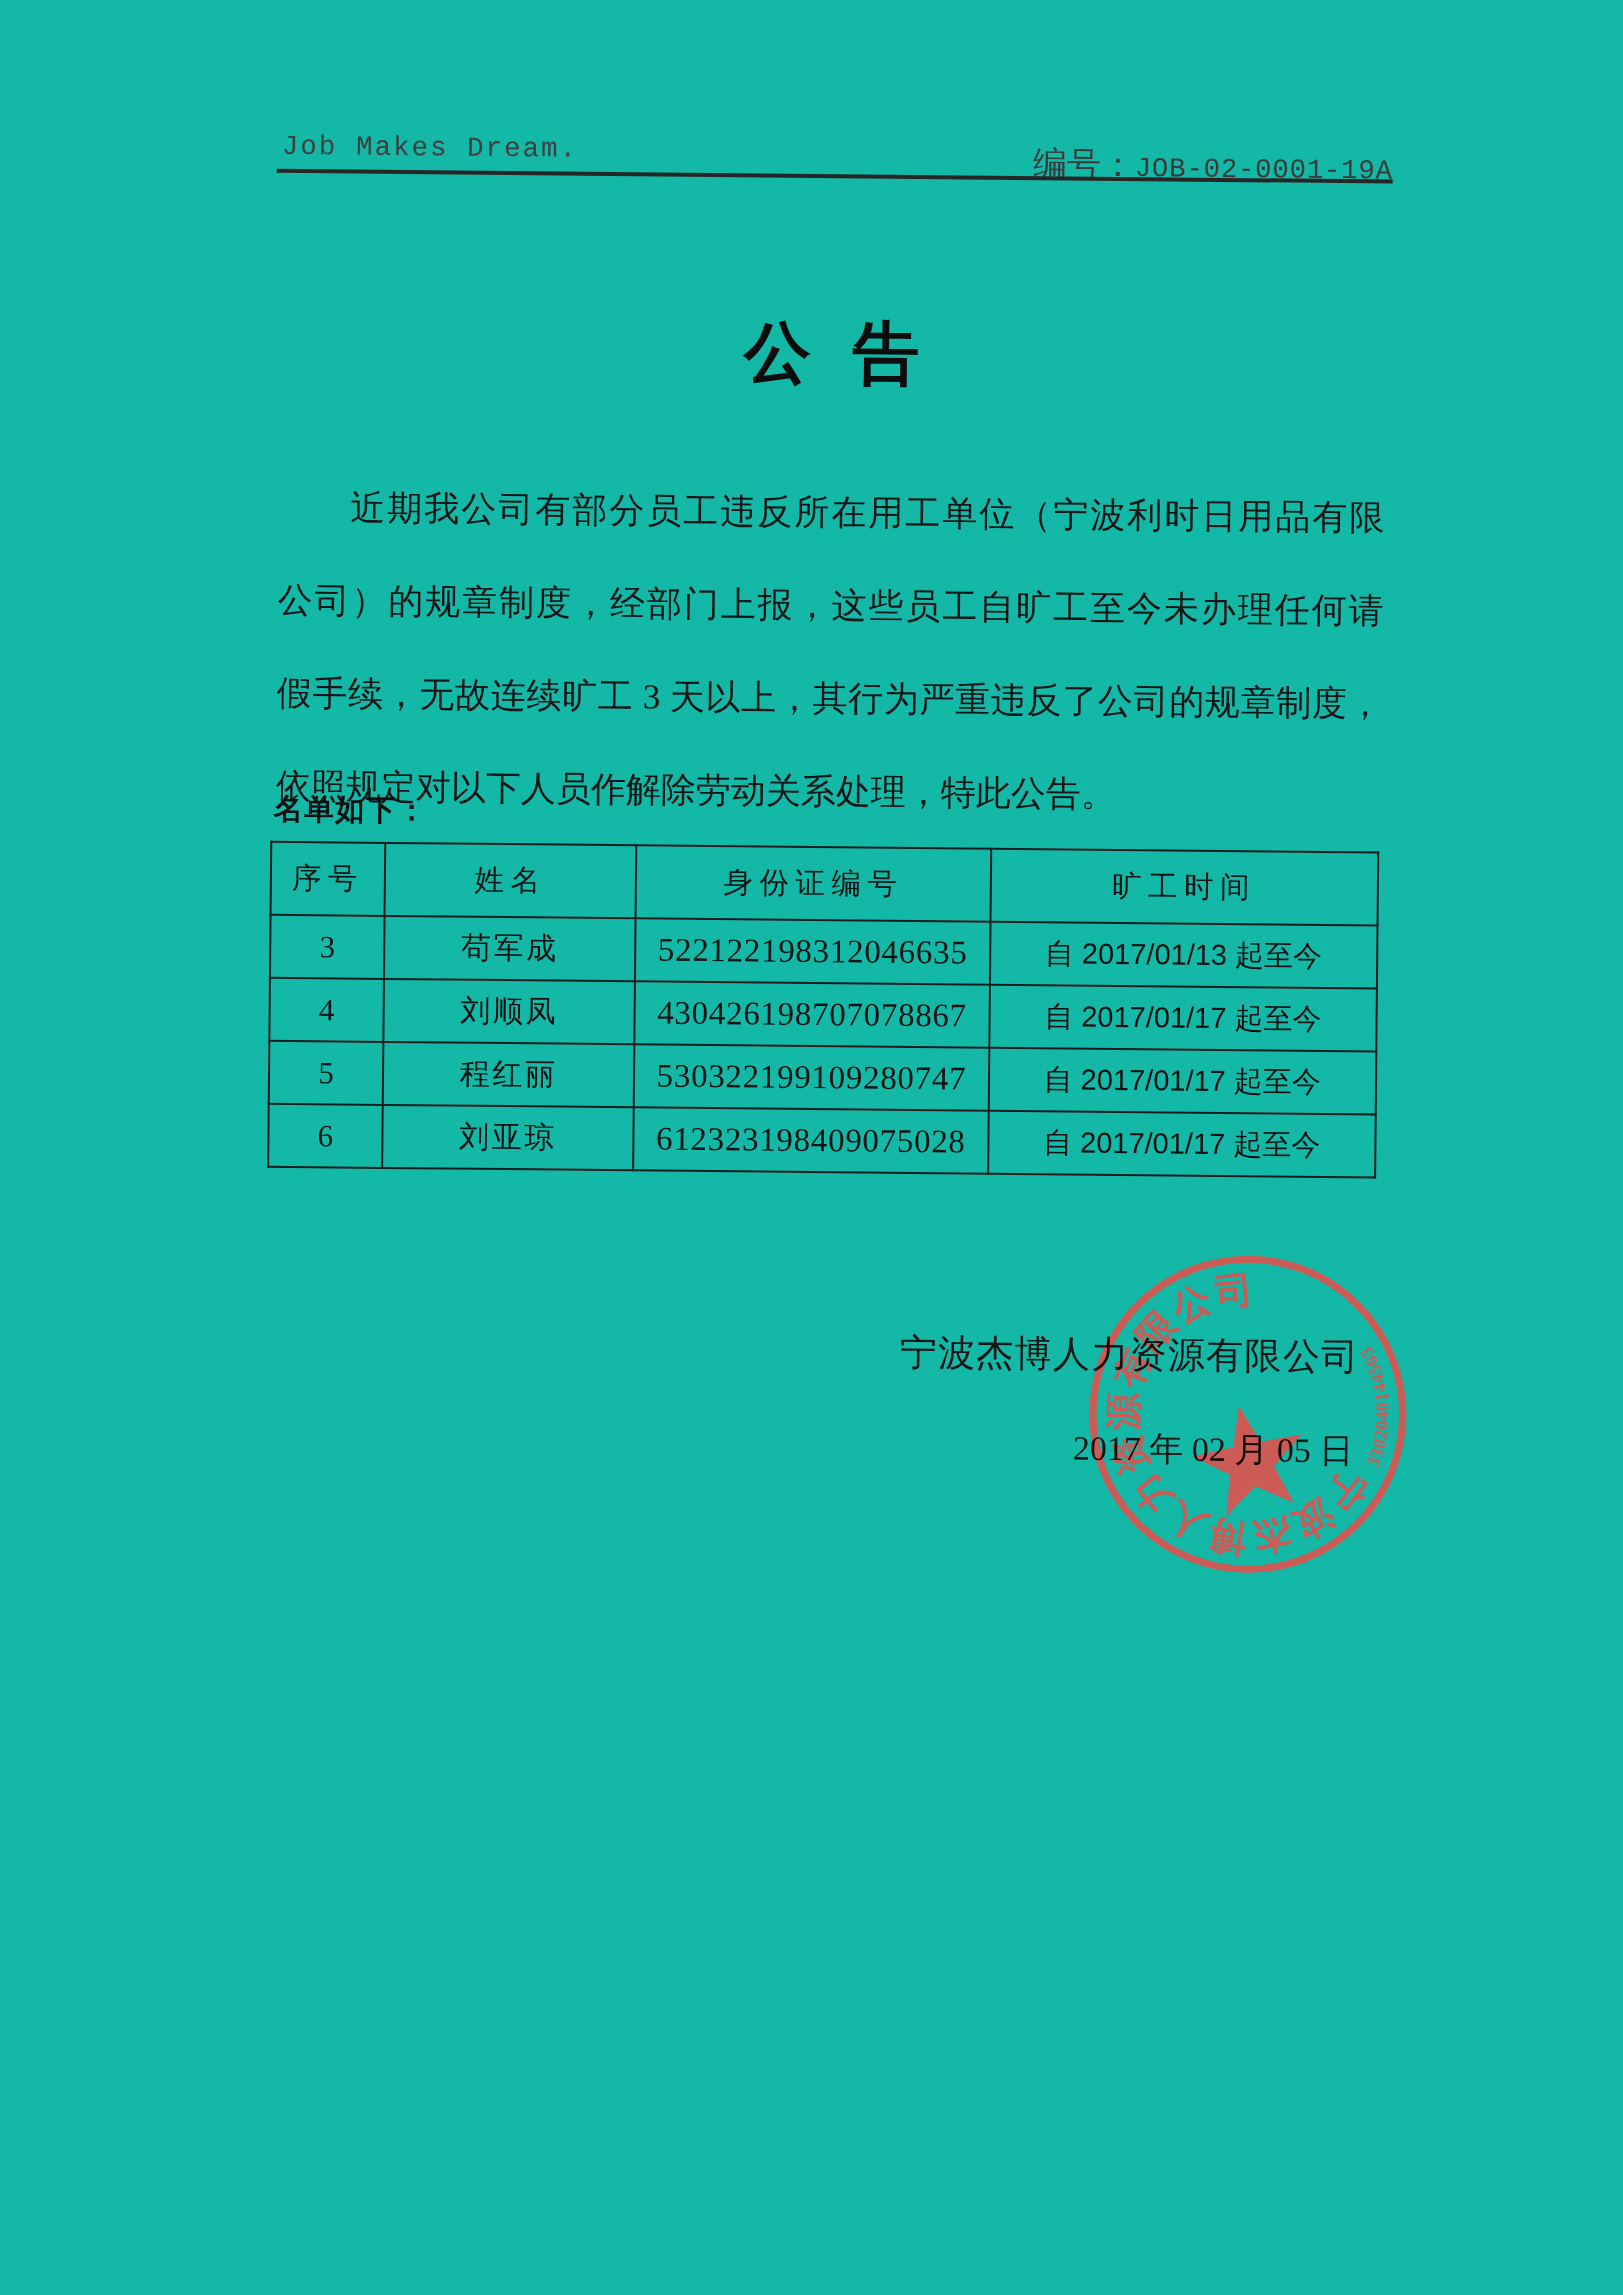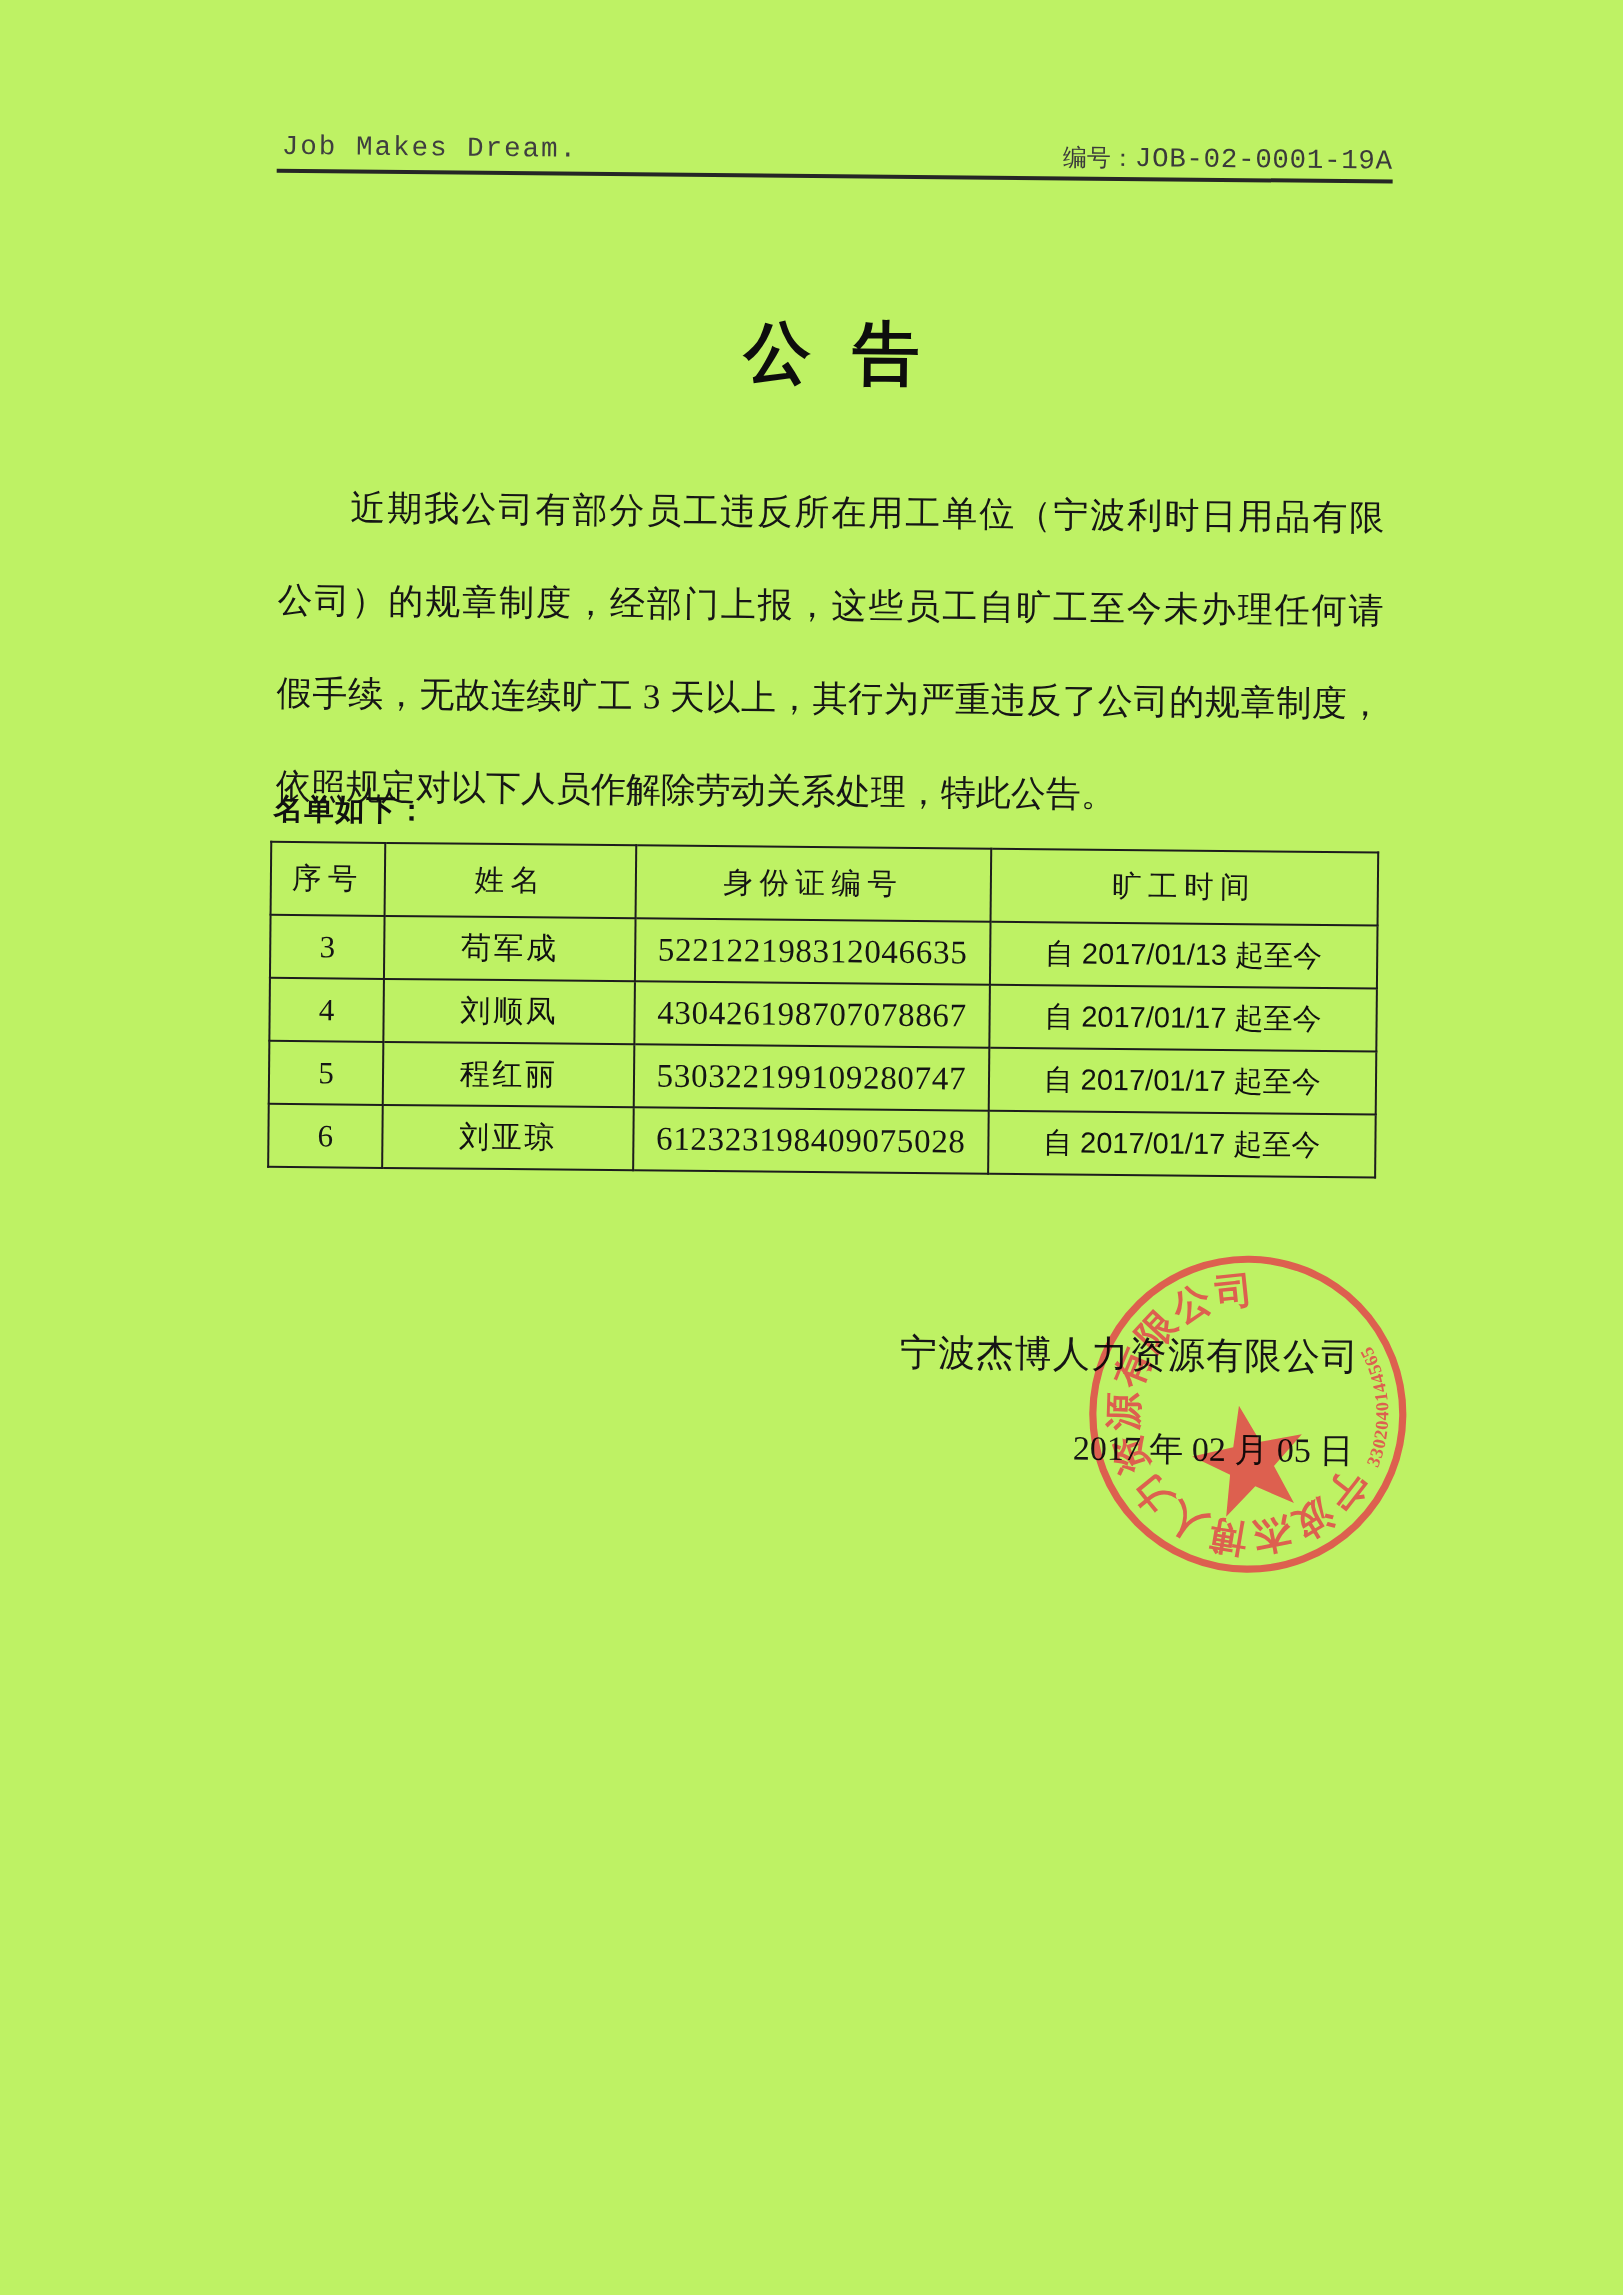--- a/index.html
+++ b/index.html
@@ -1,32 +1,32 @@
 <!DOCTYPE html>
 <html style="font-size:10.5px"><head>
 <meta charset="utf-8">
 <style>
   html,body{margin:0;padding:0;background:#e8e8e8;}
   .page{
-    position:relative;width:1623px;height:2295px;background:#bef264;
+    position:relative;width:1623px;height:2295px;background:#14b8a6;
     overflow:hidden;font-family:"Liberation Serif","DejaVu Serif",serif;color:#1a1a1a;
   }
   .content{position:absolute;left:0;top:0;width:1623px;height:2295px;
     transform:rotate(0.55deg);transform-origin:50% 38%;}
 
   
   .slogan{
     position:absolute;left:275px;top:136px;
     font-family:"Liberation Mono","DejaVu Sans Mono",monospace;
     font-size:27.5px;color:#3f3f3f;letter-spacing:2px;white-space:nowrap;
   }
   .doc-no{
     position:absolute;right:237px;top:139px;white-space:nowrap;color:#3a3a3a;
   }
-  .doc-no .lbl{font-size:24px;font-family:Liberation Serif, serif;text-align:right;}
+  .doc-no .lbl{font-size:34px;font-family:Liberation Serif, serif;text-align:right;}
   .doc-no .code{font-size:27.5px;font-family:"Liberation Mono","DejaVu Sans Mono",monospace;letter-spacing:0.7px;}
   .rule{position:absolute;left:270px;top:174px;width:1116px;height:3.9px;background:#262626;}
 
   
   .title{
     position:absolute;left:275px;top:308px;width:1106px;text-align:center;
     font-size:67px;font-weight:700;color:#0d0d0d;word-spacing:19.6px;letter-spacing:2.6px;
   }
 
   

